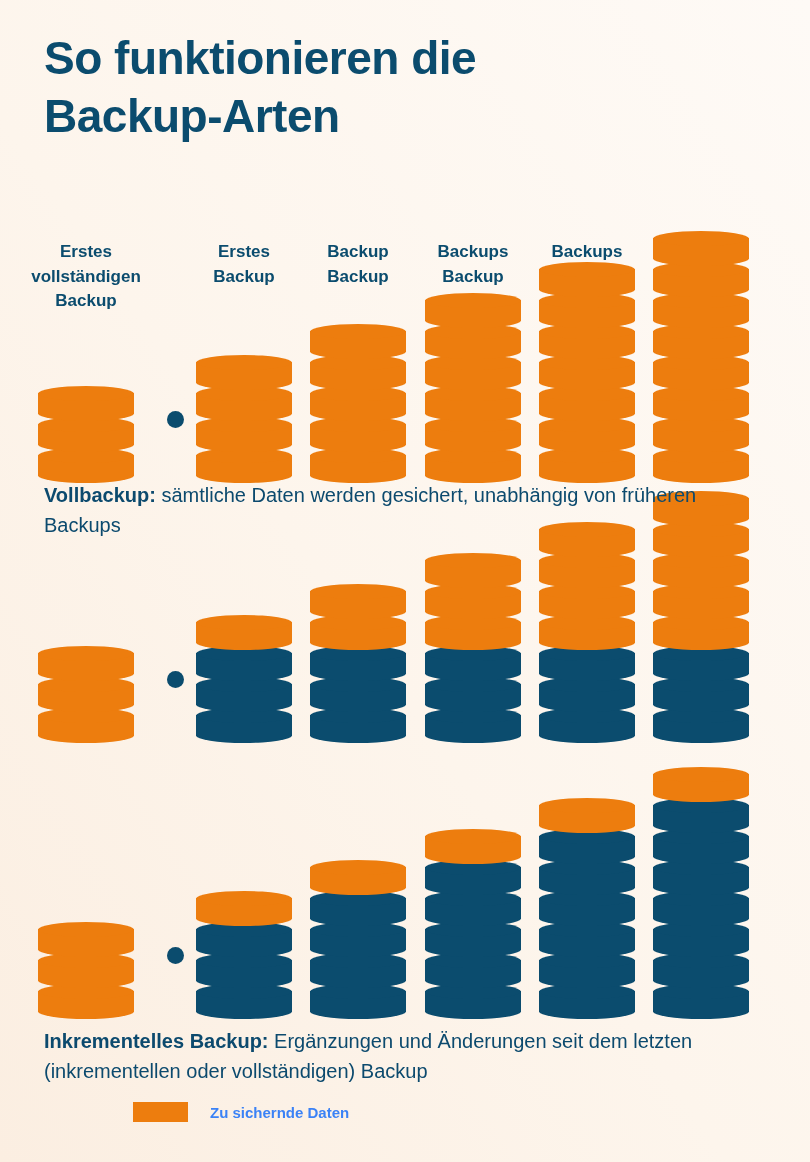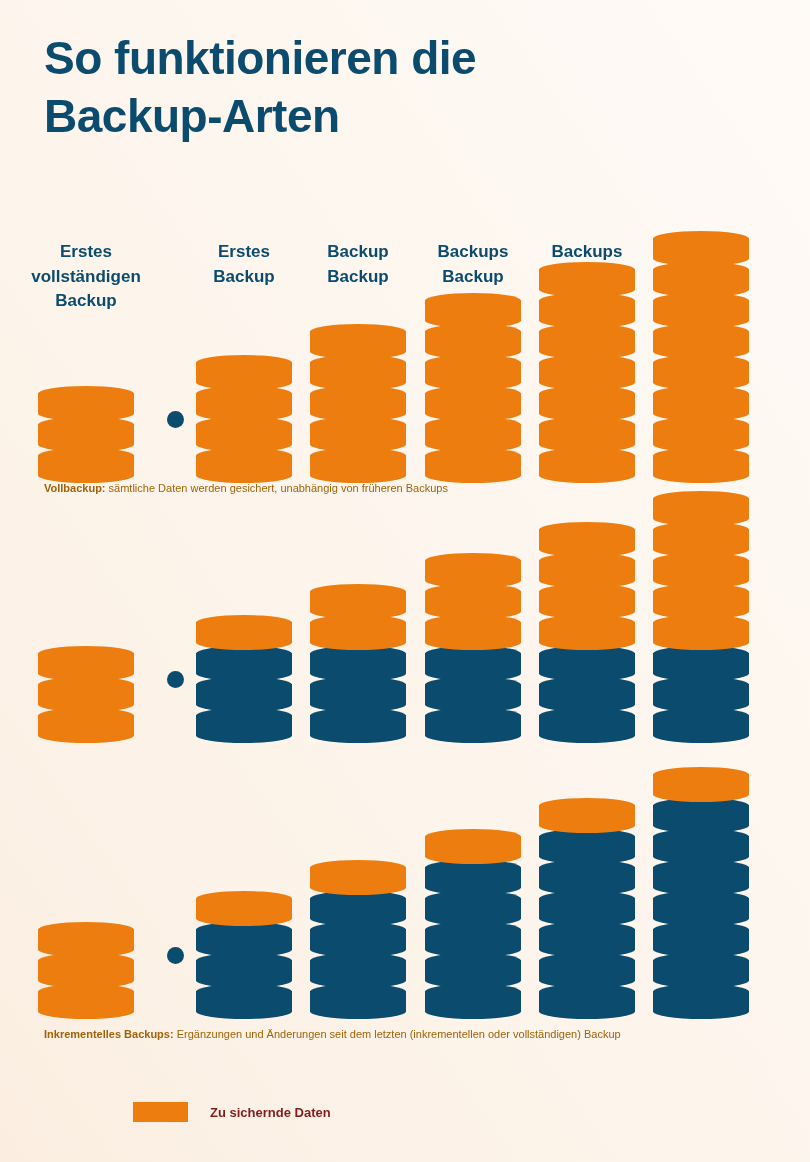--- a/index.html
+++ b/index.html
@@ -60,34 +60,34 @@
   
 
   .dot{
     position:absolute;width:17px;height:17px;border-radius:50%;
     background:#0B4C6E;
   }
 
   
   .caption{
     position:absolute;left:44px;width:700px;
-    font-size:11px;line-height:1.52;color:#a16207;
+    font-size:20px;line-height:1.52;color:#0c4a6e;
   }
   .caption b{font-weight:bold;}
   .cap1{top:480px;}
   .cap2{top:752px;}
   .cap3{top:1026px;}
 
   
   .legend{position:absolute;left:0;top:1102px;width:810px;height:30px;}
   .leg-item{position:absolute;top:0;display:flex;align-items:center;}
   .swatch{width:55px;height:20px;}
   .swatch.orange{background:#ED7D0E;}
   .swatch.blue{background:#0B4C6E;}
-  .leg-label{margin-left:22px;font-size:13px;font-weight:bold;color:#7f1d1d;white-space:nowrap;}
+  .leg-label{margin-left:22px;font-size:15px;font-weight:bold;color:#3b82f6;white-space:nowrap;}
 </style>
 </head>
 <body>
 
 <div class="page">
 
   <div class="title">
     <span class="line">So funktionieren die</span>
     <span class="line">Backup-Arten</span>
   </div>
@@ -658,21 +658,21 @@
           <div class="cap"></div>
         </div>
       </div>
       <div class="dot" style="left: 167px; bottom: 48px;"></div>
     </div>
 
   <div class="caption cap1">
     <b>Vollbackup:</b><span> sämtliche Daten werden gesichert, unabhängig von früheren Backups</span>
   </div>
   <div class="caption cap3">
-    <b>Inkrementelles Backups:</b><span> Ergänzungen und Änderungen seit dem letzten (inkrementellen oder vollständigen) Backup</span>
+    <b>Inkrementelles Backup:</b><span> Ergänzungen und Änderungen seit dem letzten (inkrementellen oder vollständigen) Backup</span>
   </div>
 
   <div class="legend">
       <div class="leg-item" style="left: 133px;">
         <div class="swatch orange"></div>
         <div class="leg-label">Zu sichernde Daten</div>
       </div>
     </div>
 
 </div>

